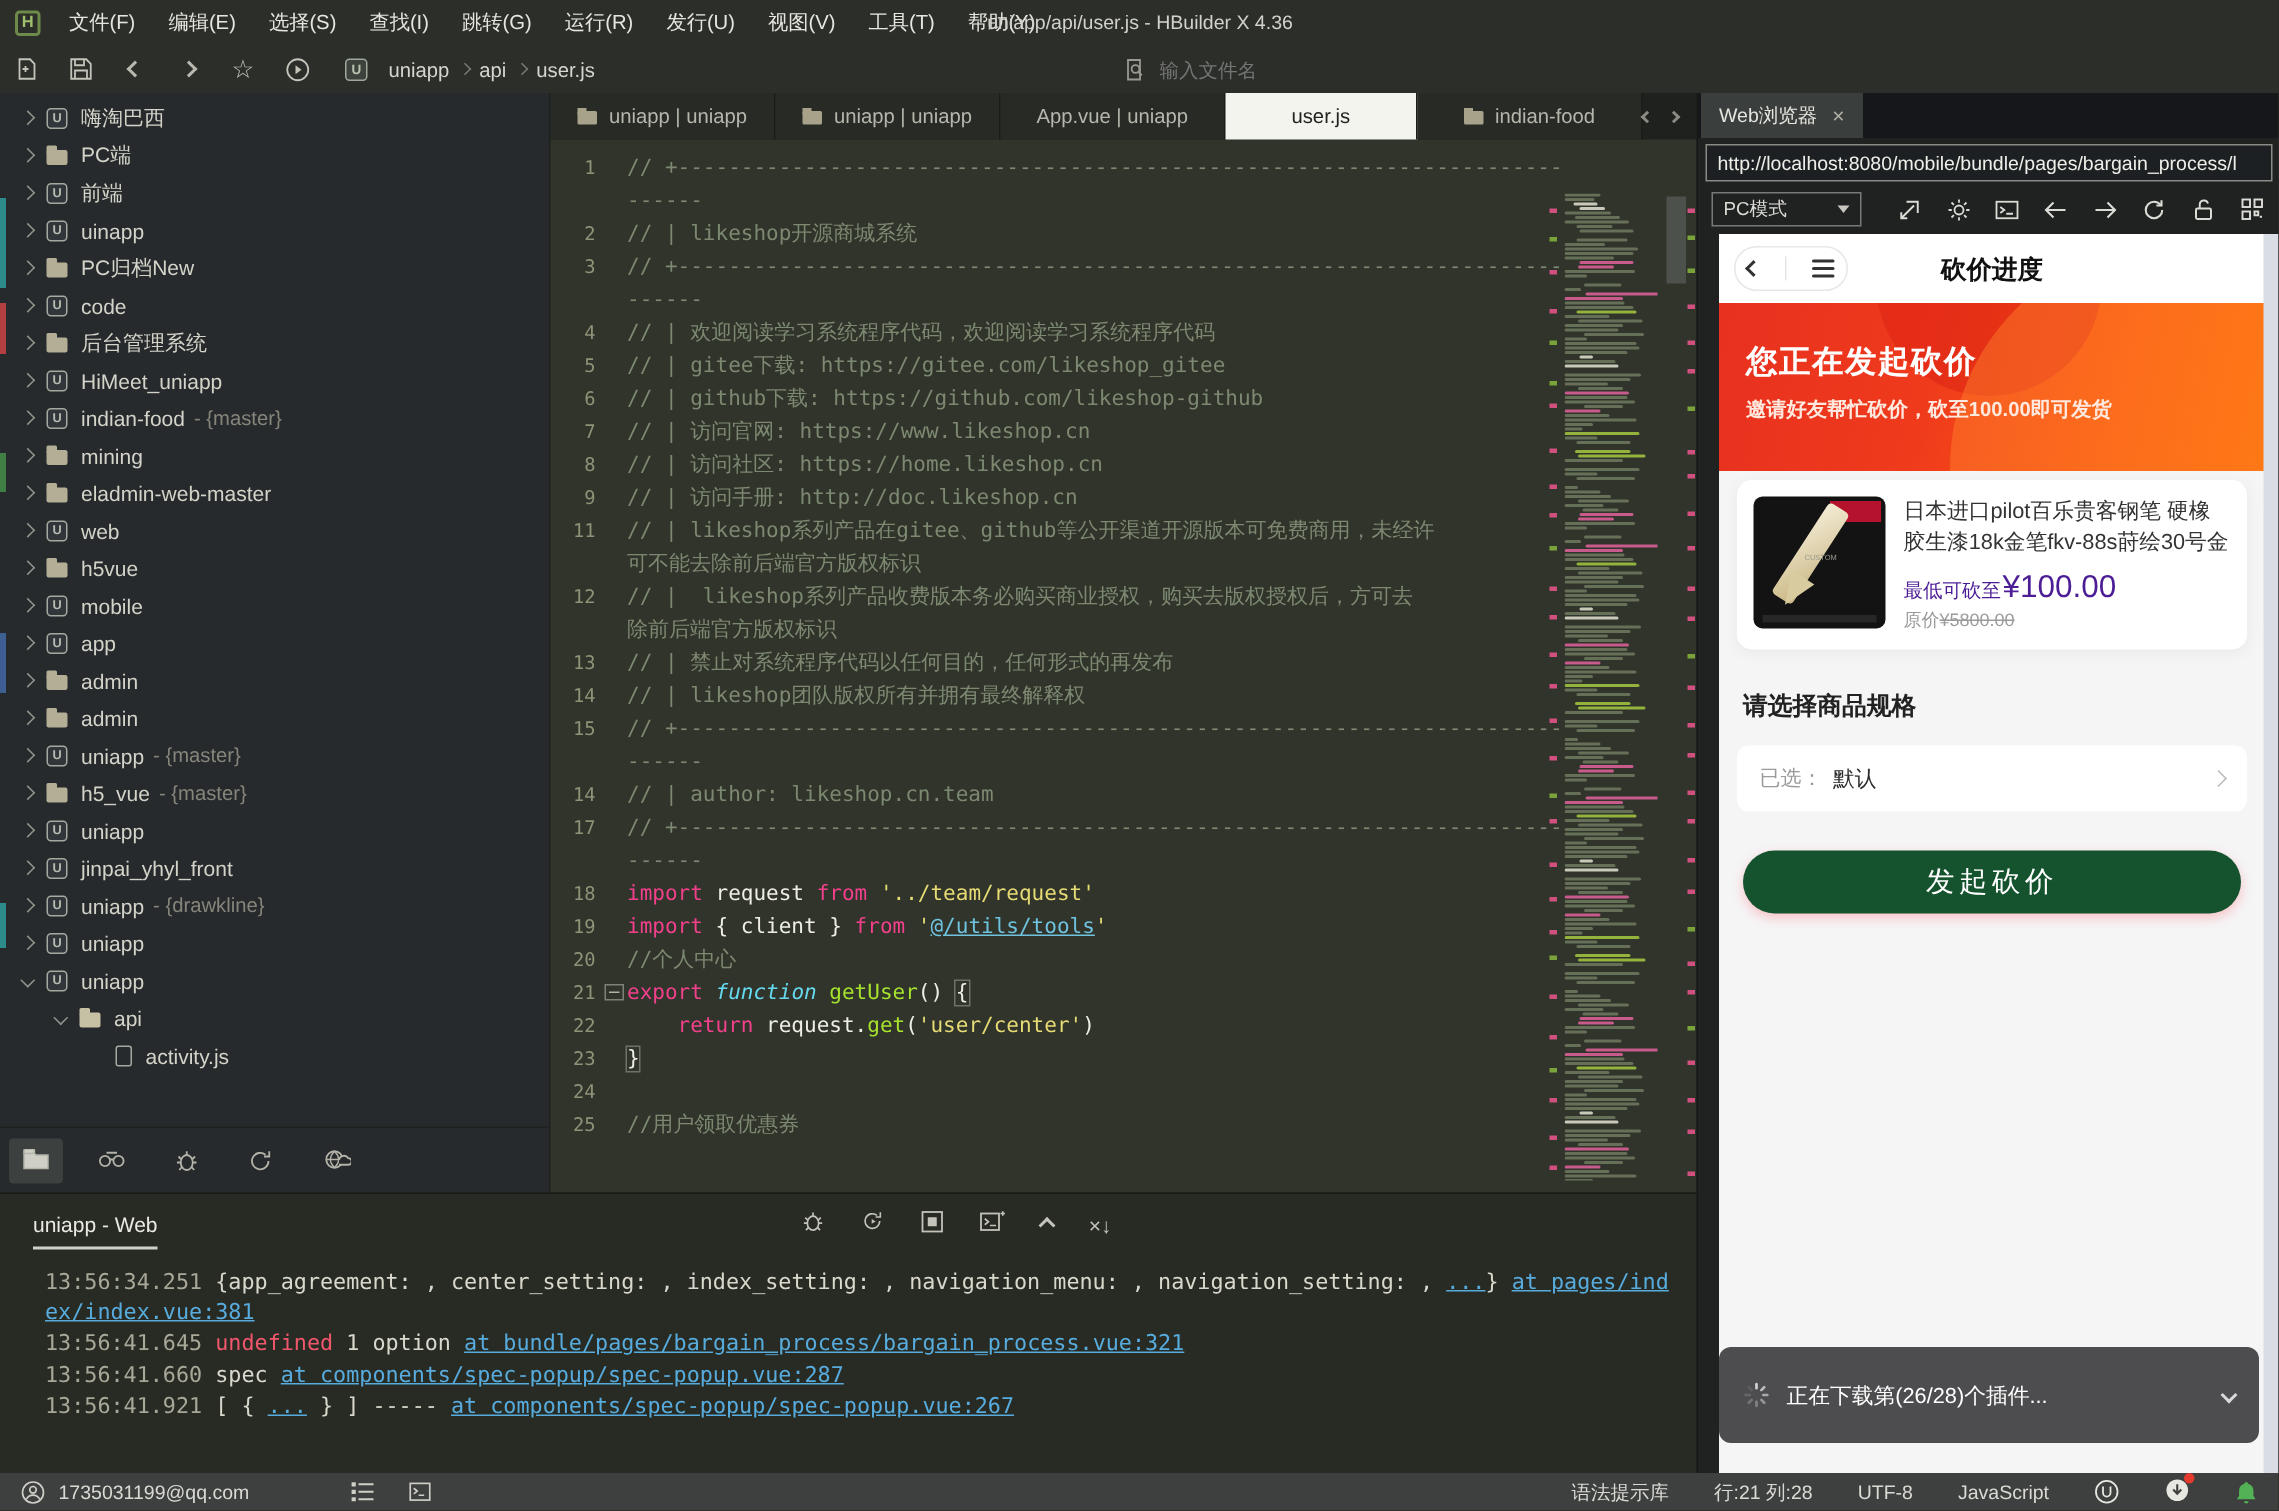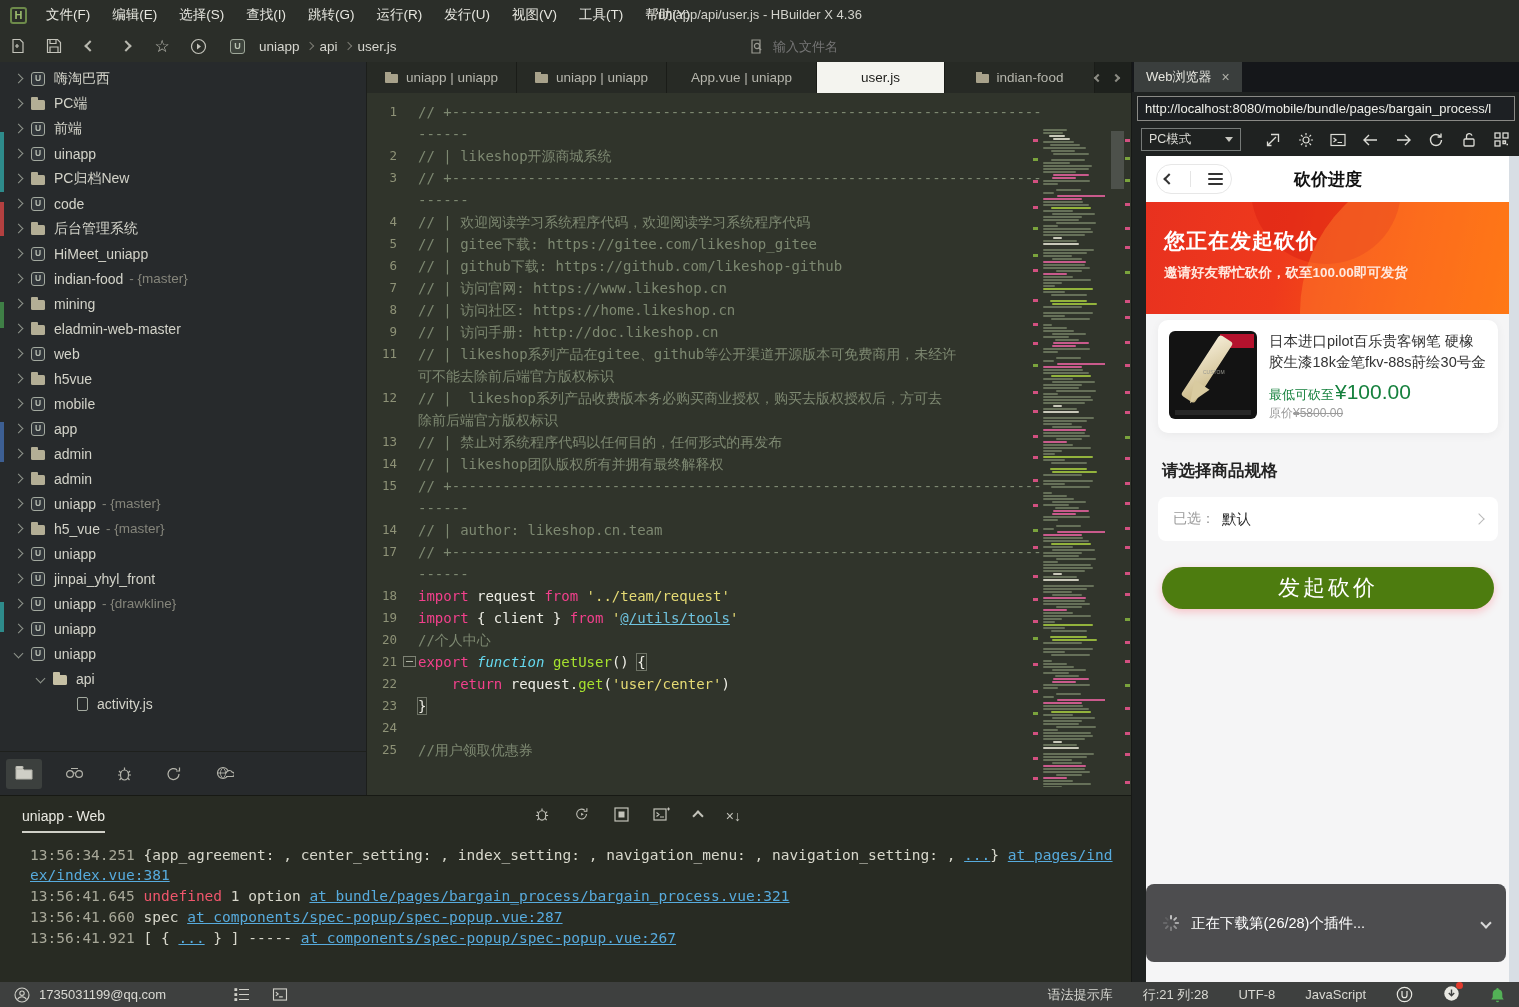--- a/index.html
+++ b/index.html
@@ -116,31 +116,31 @@
   .banner-sub { position:relative; margin-top:9px; font-size:13.5px; font-weight:bold; color:#ffe9df; }
   .product-card { margin:6px 12px 0; background:#fff; border-radius:10px; padding:11px; display:flex; gap:12px; box-shadow:0 2px 10px rgba(0,0,0,.05); position:relative; }
   .p-img { width:88px; height:88px; border-radius:6px; background:#131313; position:relative; overflow:hidden; flex:none; }
   .p-img .tag { position:absolute; right:3px; top:3px; width:34px; height:14px; background:#b5122d; }
   .p-img .pen { position:absolute; left:30px; top:2px; width:16px; height:72px; background:linear-gradient(120deg,#f4ecd6,#c9b784); transform:rotate(33deg); border-radius:3px; }
   .p-img .nib { position:absolute; left:18px; top:52px; width:0; height:0; border-left:9px solid transparent; border-right:9px solid transparent; border-top:22px solid #d9cba0; transform:rotate(33deg); }
   .p-img .ctext { position:absolute; left:34px; top:38px; font-size:5px; color:#9a9a92; transform:rotate(0deg); }
   .p-img .bline { position:absolute; bottom:4px; left:6px; right:6px; height:5px; background:#272727; }
   .p-info { flex:1; min-width:0; }
   .p-title { font-size:14.5px; color:#333; line-height:1.42; max-height:42px; overflow:hidden; }
-  .p-price { margin-top:7px; color:#15803d; display:flex; align-items:baseline; }
+  .p-price { margin-top:7px; color:#4c1d95; display:flex; align-items:baseline; }
   .p-price .lbl { font-size:13px; } .p-price .amt { font-size:21px; margin-left:1px; }
   .p-orig { margin-top:1px; font-size:12px; color:#9b9b9b; }
   .p-orig .strike { text-decoration:line-through; }
   .spec-heading { margin:27px 16px 0; font-size:16.5px; font-weight:bold; color:#222; }
   .spec-card { margin:15px 12px 0; background:#fff; border-radius:8px; height:44px; display:flex; align-items:center; padding:0 15px; cursor:pointer; }
   .spec-card .lbl { color:#9a9a9a; font-size:14px; }
   .spec-card .val { color:#2b2b2b; font-size:14.5px; margin-left:7px; }
   .spec-card .chev { margin-left:auto; border-color:#b9b9b9; width:8px; height:8px; border-width:1.6px; }
-  .cta { margin:26px 16px 0; height:42px; border-radius:999px; background:#4d7c0f; color:#fff; font-size:22px; letter-spacing:3px; display:flex; align-items:center; justify-content:center; cursor:pointer; box-shadow:0 3px 8px rgba(255,44,60,.25); }
-  .toast { position:absolute; left:0px; right:4px; bottom:20px; height:78px; background:rgba(70,70,72,.96); border-radius:8px; display:flex; align-items:center; gap:11px; padding:0 16px; color:#fff; font-size:14.5px; }
+  .cta { margin:26px 16px 0; height:42px; border-radius:999px; background:#14532d; color:#fff; font-size:19px; letter-spacing:3px; display:flex; align-items:center; justify-content:center; cursor:pointer; box-shadow:0 3px 8px rgba(255,44,60,.25); }
+  .toast { position:absolute; left:0px; right:4px; bottom:20px; height:64px; background:rgba(70,70,72,.96); border-radius:8px; display:flex; align-items:center; gap:11px; padding:0 16px; color:#fff; font-size:14.5px; }
   .toast .chev { margin-left:auto; border-color:#d9d9d9; width:8px; height:8px; }
   .spinner { width:18px; height:18px; flex:none; }
 
   
   .statusbar { position:absolute; left:0; top:982px; width:1519px; height:25px; background:#3e403f; display:flex; align-items:center; padding:0 14px; gap:20px; font-size:13px; color:#dadad4; z-index:4; }
   .sb-left { display:flex; align-items:center; gap:9px; }
   .sb-icons { display:flex; align-items:center; gap:22px; margin-left:48px; }
   .sb-right { margin-left:auto; display:flex; align-items:center; gap:30px; }
   .sb-item { cursor:pointer; }
   .dl-wrap { position:relative; }

